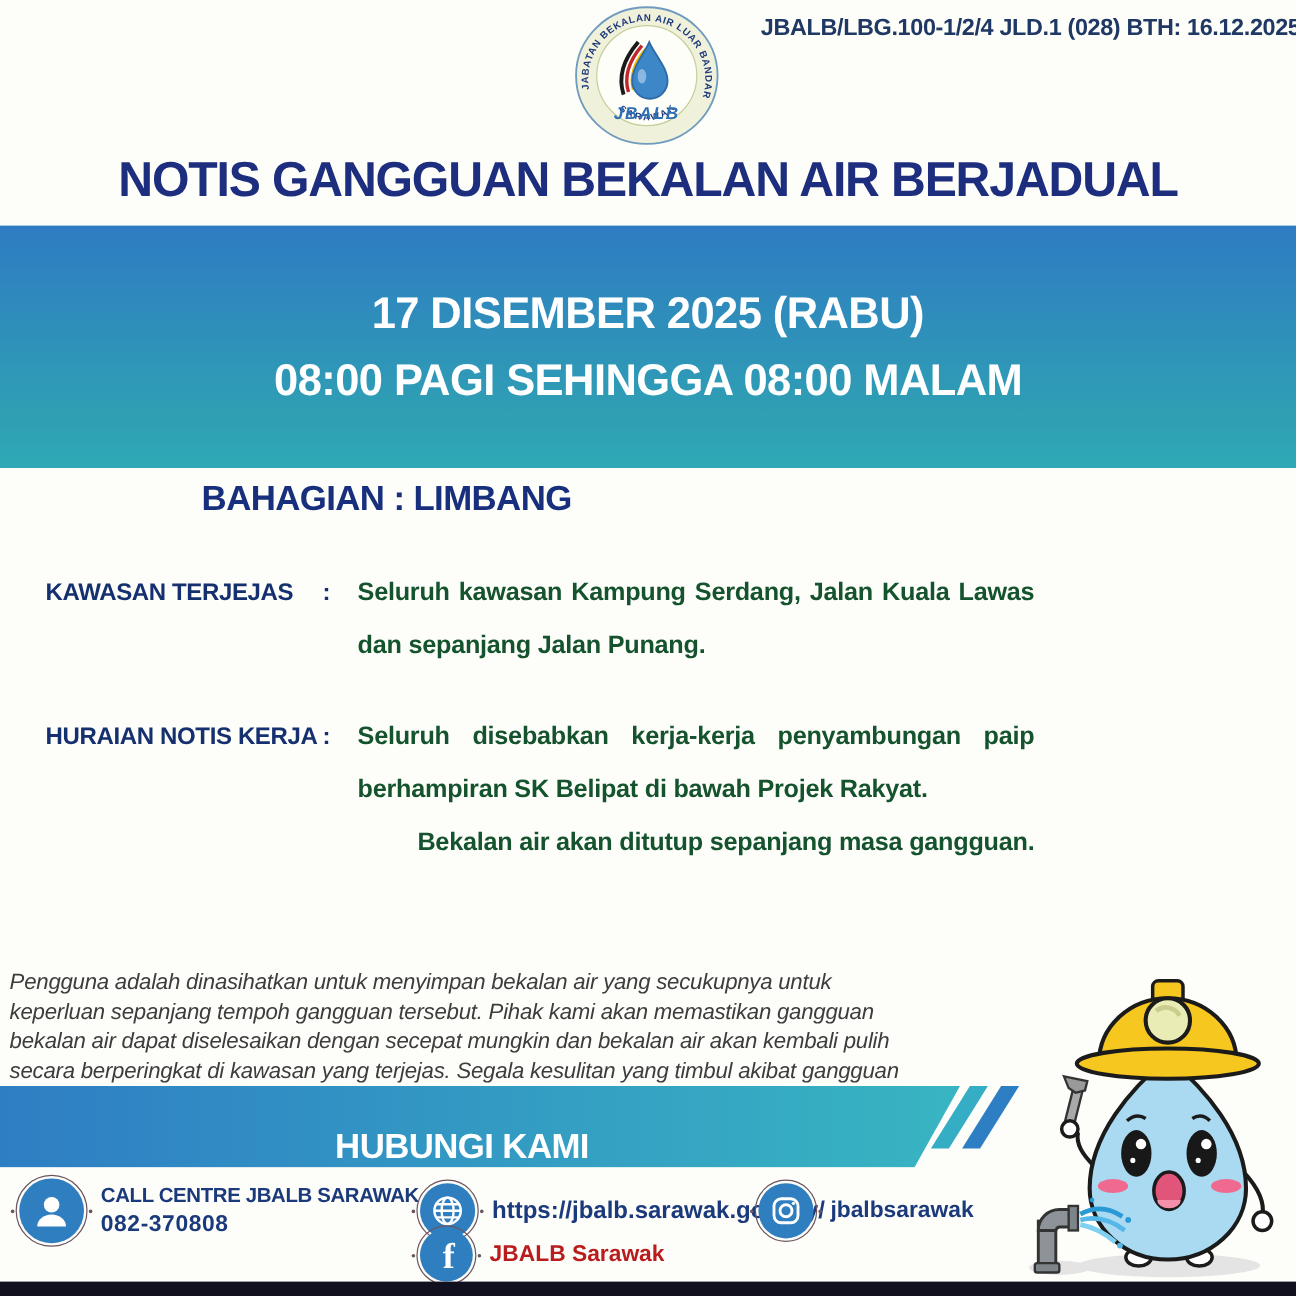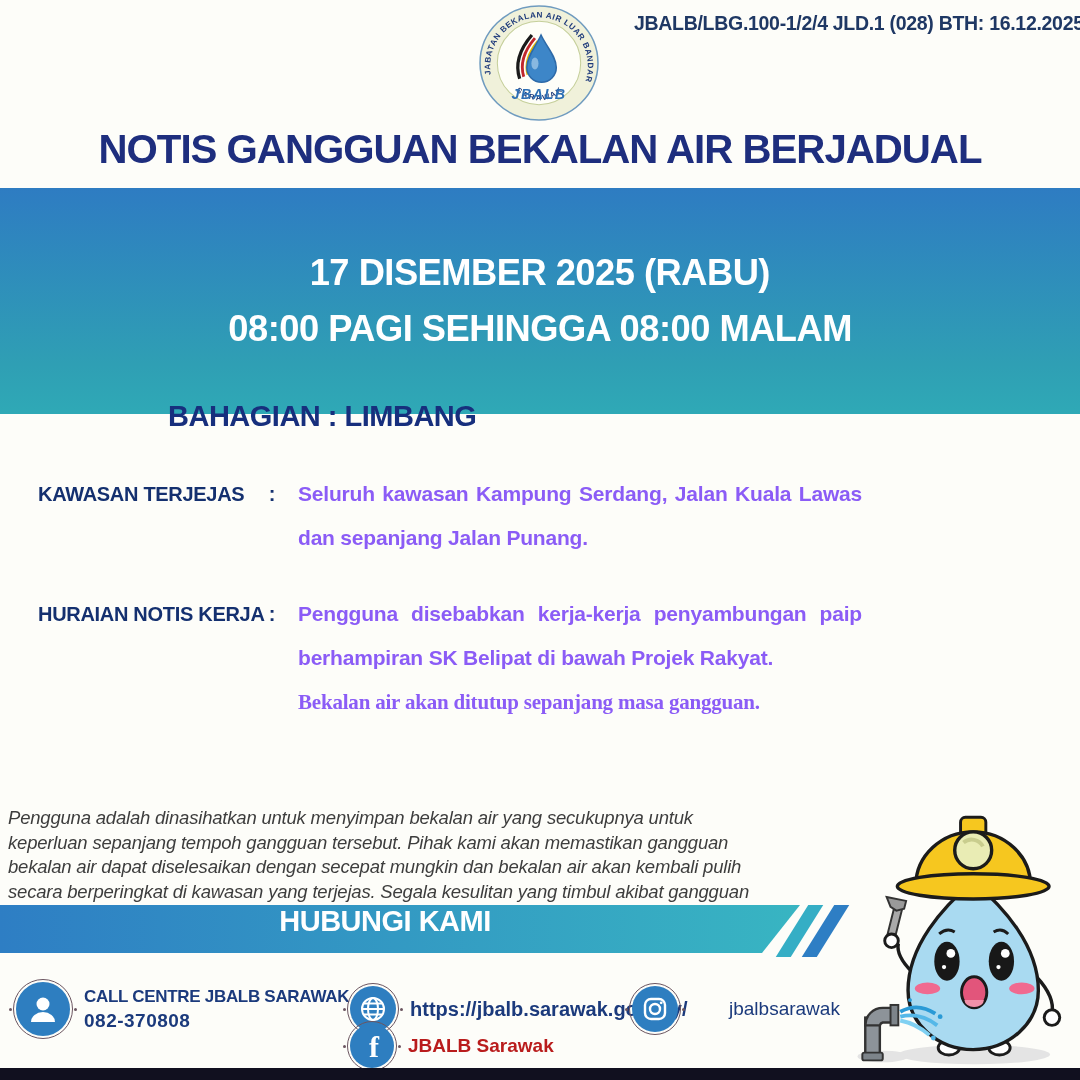--- a/index.html
+++ b/index.html
@@ -9,63 +9,63 @@
     font-family:"Liberation Sans","DejaVu Sans",sans-serif;
     color:#16337a;
   }
   
   .logo{position:absolute;left:478px;top:4px;width:122px;height:118px;}
   .ref-no{position:absolute;left:634px;top:12px;font-size:19.5px;font-weight:bold;color:#1f3864;letter-spacing:-0.3px;white-space:nowrap;}
   
   .main-title{position:absolute;left:0;top:126px;width:1080px;text-align:center;
     font-size:41px;font-weight:bold;color:#1e2e7e;letter-spacing:-1px;transform:scaleX(0.98);}
   
-  .sched{position:absolute;left:0;top:188px;width:1080px;height:226px;
+  .sched{position:absolute;left:0;top:188px;width:1080px;height:202px;
     background:linear-gradient(180deg,#2e7cc2 0%,#2f9fb4 78%,#2fa9b6 100%);
     display:flex;flex-direction:column;align-items:center;justify-content:center;gap:14px;}
   .sched div{color:#ffffff;font-size:37px;font-weight:bold;letter-spacing:-0.5px;transform:scaleX(0.98);}
   
   .loc-row{position:absolute;left:0;top:400px;width:1080px;height:44px;}
   .loc-bahagian{position:absolute;left:168px;top:0;font-size:29px;font-weight:bold;color:#172f7d;letter-spacing:-0.5px;}
   .loc-daerah{position:absolute;left:576px;top:0;font-size:29px;font-weight:bold;color:#172f7d;letter-spacing:-0.5px;}
   
   .detail-row{position:absolute;left:0;width:896px;display:grid;grid-template-columns:38px 208px 52px 1fr 34px;}
   .detail-label{grid-column:2;font-size:20px;font-weight:bold;color:#14306f;letter-spacing:-0.3px;line-height:44px;white-space:nowrap;}
   .detail-colon{grid-column:3;font-size:20px;font-weight:bold;color:#14306f;text-align:center;line-height:44px;}
-  .detail-text{grid-column:4;font-size:21px;font-weight:bold;color:#8b5cf6;line-height:44px;text-align:justify;letter-spacing:-0.2px;}
+  .detail-text{grid-column:4;font-size:21px;font-weight:bold;color:#14532d;line-height:44px;text-align:justify;letter-spacing:-0.2px;}
   .detail-text p{margin:0;}
-  .detail-text p.no-justify{text-align:left;font-family:Liberation Serif, serif;}
+  .detail-text p.no-justify{text-align:right;}
   
   .disclaimer{position:absolute;left:8px;top:806px;width:762px;
     font-size:18.5px;font-style:italic;color:#3d3d3d;line-height:24.5px;letter-spacing:-0.2px;}
   
-  .contact-banner{position:absolute;left:0;top:905px;width:800px;height:48px;
+  .contact-banner{position:absolute;left:0;top:905px;width:800px;height:68px;
     background:linear-gradient(90deg,#2e7ec4 0%,#38b5c2 100%);
     clip-path:polygon(0 0,100% 0,calc(100% - 38px) 100%,0 100%);
-    display:flex;align-items:flex-start;justify-content:center;}
+    display:flex;align-items:flex-end;justify-content:center;}
   .contact-banner span{color:#fff;font-size:29px;font-weight:bold;letter-spacing:-0.5px;margin-right:30px;}
   .stripe{position:absolute;top:905px;height:52px;transform:skewX(-32deg);}
   .stripe-1{left:792px;width:15px;background:#35aec5;}
   .stripe-2{left:818px;width:15px;background:#2e7ec4;}
   
   .contact-item{position:absolute;display:flex;align-items:center;gap:14px;}
   .icon-circle{border-radius:50%;background:#2e7ec0;display:flex;align-items:center;justify-content:center;
     outline:1.5px solid #6b5560;outline-offset:2.5px;flex:0 0 auto;position:relative;}
   .icon-circle::before,.icon-circle::after{content:"";position:absolute;width:3px;height:3px;border-radius:50%;background:#6b5560;top:50%;margin-top:-1.5px;}
   .icon-circle::before{left:-7px;}
   .icon-circle::after{right:-7px;}
   .c-call{left:16px;top:982px;}
   .c-web{left:350px;top:986px;}
   .c-insta{left:632px;top:986px;}
   .c-fb{left:350px;top:1024px;}
   .c-call .lines{display:flex;flex-direction:column;gap:3px;}
   .c-call .l1{font-size:17px;font-weight:bold;color:#1b3a7c;letter-spacing:-0.3px;text-align:right;}
   .c-call .l2{font-size:19px;font-weight:bold;color:#1b3a7c;letter-spacing:0.5px;}
   .c-web .l1{font-size:20px;font-weight:bold;color:#1b3a7c;}
-  .c-insta .l1{font-size:19px;font-weight:normal;color:#1b3a7c;margin-left:37px;}
+  .c-insta .l1{font-size:19px;font-weight:bold;color:#1b3a7c;}
   .c-fb .l1{font-size:19px;font-weight:bold;color:#b91c1c;}
   
   .mascot{position:absolute;left:845px;top:792px;width:235px;height:282px;}
   
   .bottom-bar{position:absolute;left:0;top:1068px;width:1080px;height:12px;background:#11101f;}
 </style>
 </head>
 <body>
 
 <div class="poster">
@@ -109,21 +109,21 @@
     <div class="detail-colon">:</div>
     <div class="detail-text">
       <p>Seluruh kawasan Kampung Serdang, Jalan Kuala Lawas dan sepanjang Jalan Punang.</p>
     </div>
   </div>
 
   <div class="detail-row" style="top:592px;">
     <div class="detail-label">HURAIAN NOTIS KERJA</div>
     <div class="detail-colon">:</div>
     <div class="detail-text">
-      <p>Pengguna disebabkan kerja-kerja penyambungan paip berhampiran SK Belipat di bawah Projek Rakyat.</p>
+      <p>Seluruh disebabkan kerja-kerja penyambungan paip berhampiran SK Belipat di bawah Projek Rakyat.</p>
       <p class="no-justify">Bekalan air akan ditutup sepanjang masa gangguan.</p>
     </div>
   </div>
 
   <div class="disclaimer">Pengguna adalah dinasihatkan untuk menyimpan bekalan air yang secukupnya untuk keperluan sepanjang tempoh gangguan tersebut. Pihak kami akan memastikan gangguan bekalan air dapat diselesaikan dengan secepat mungkin dan bekalan air akan kembali pulih secara berperingkat di kawasan yang terjejas. Segala kesulitan yang timbul akibat gangguan ini adalah sangat dikesali.</div>
 
   <div class="contact-banner">
     <span>HUBUNGI KAMI</span>
   </div>
   <div class="stripe stripe-1"></div>

